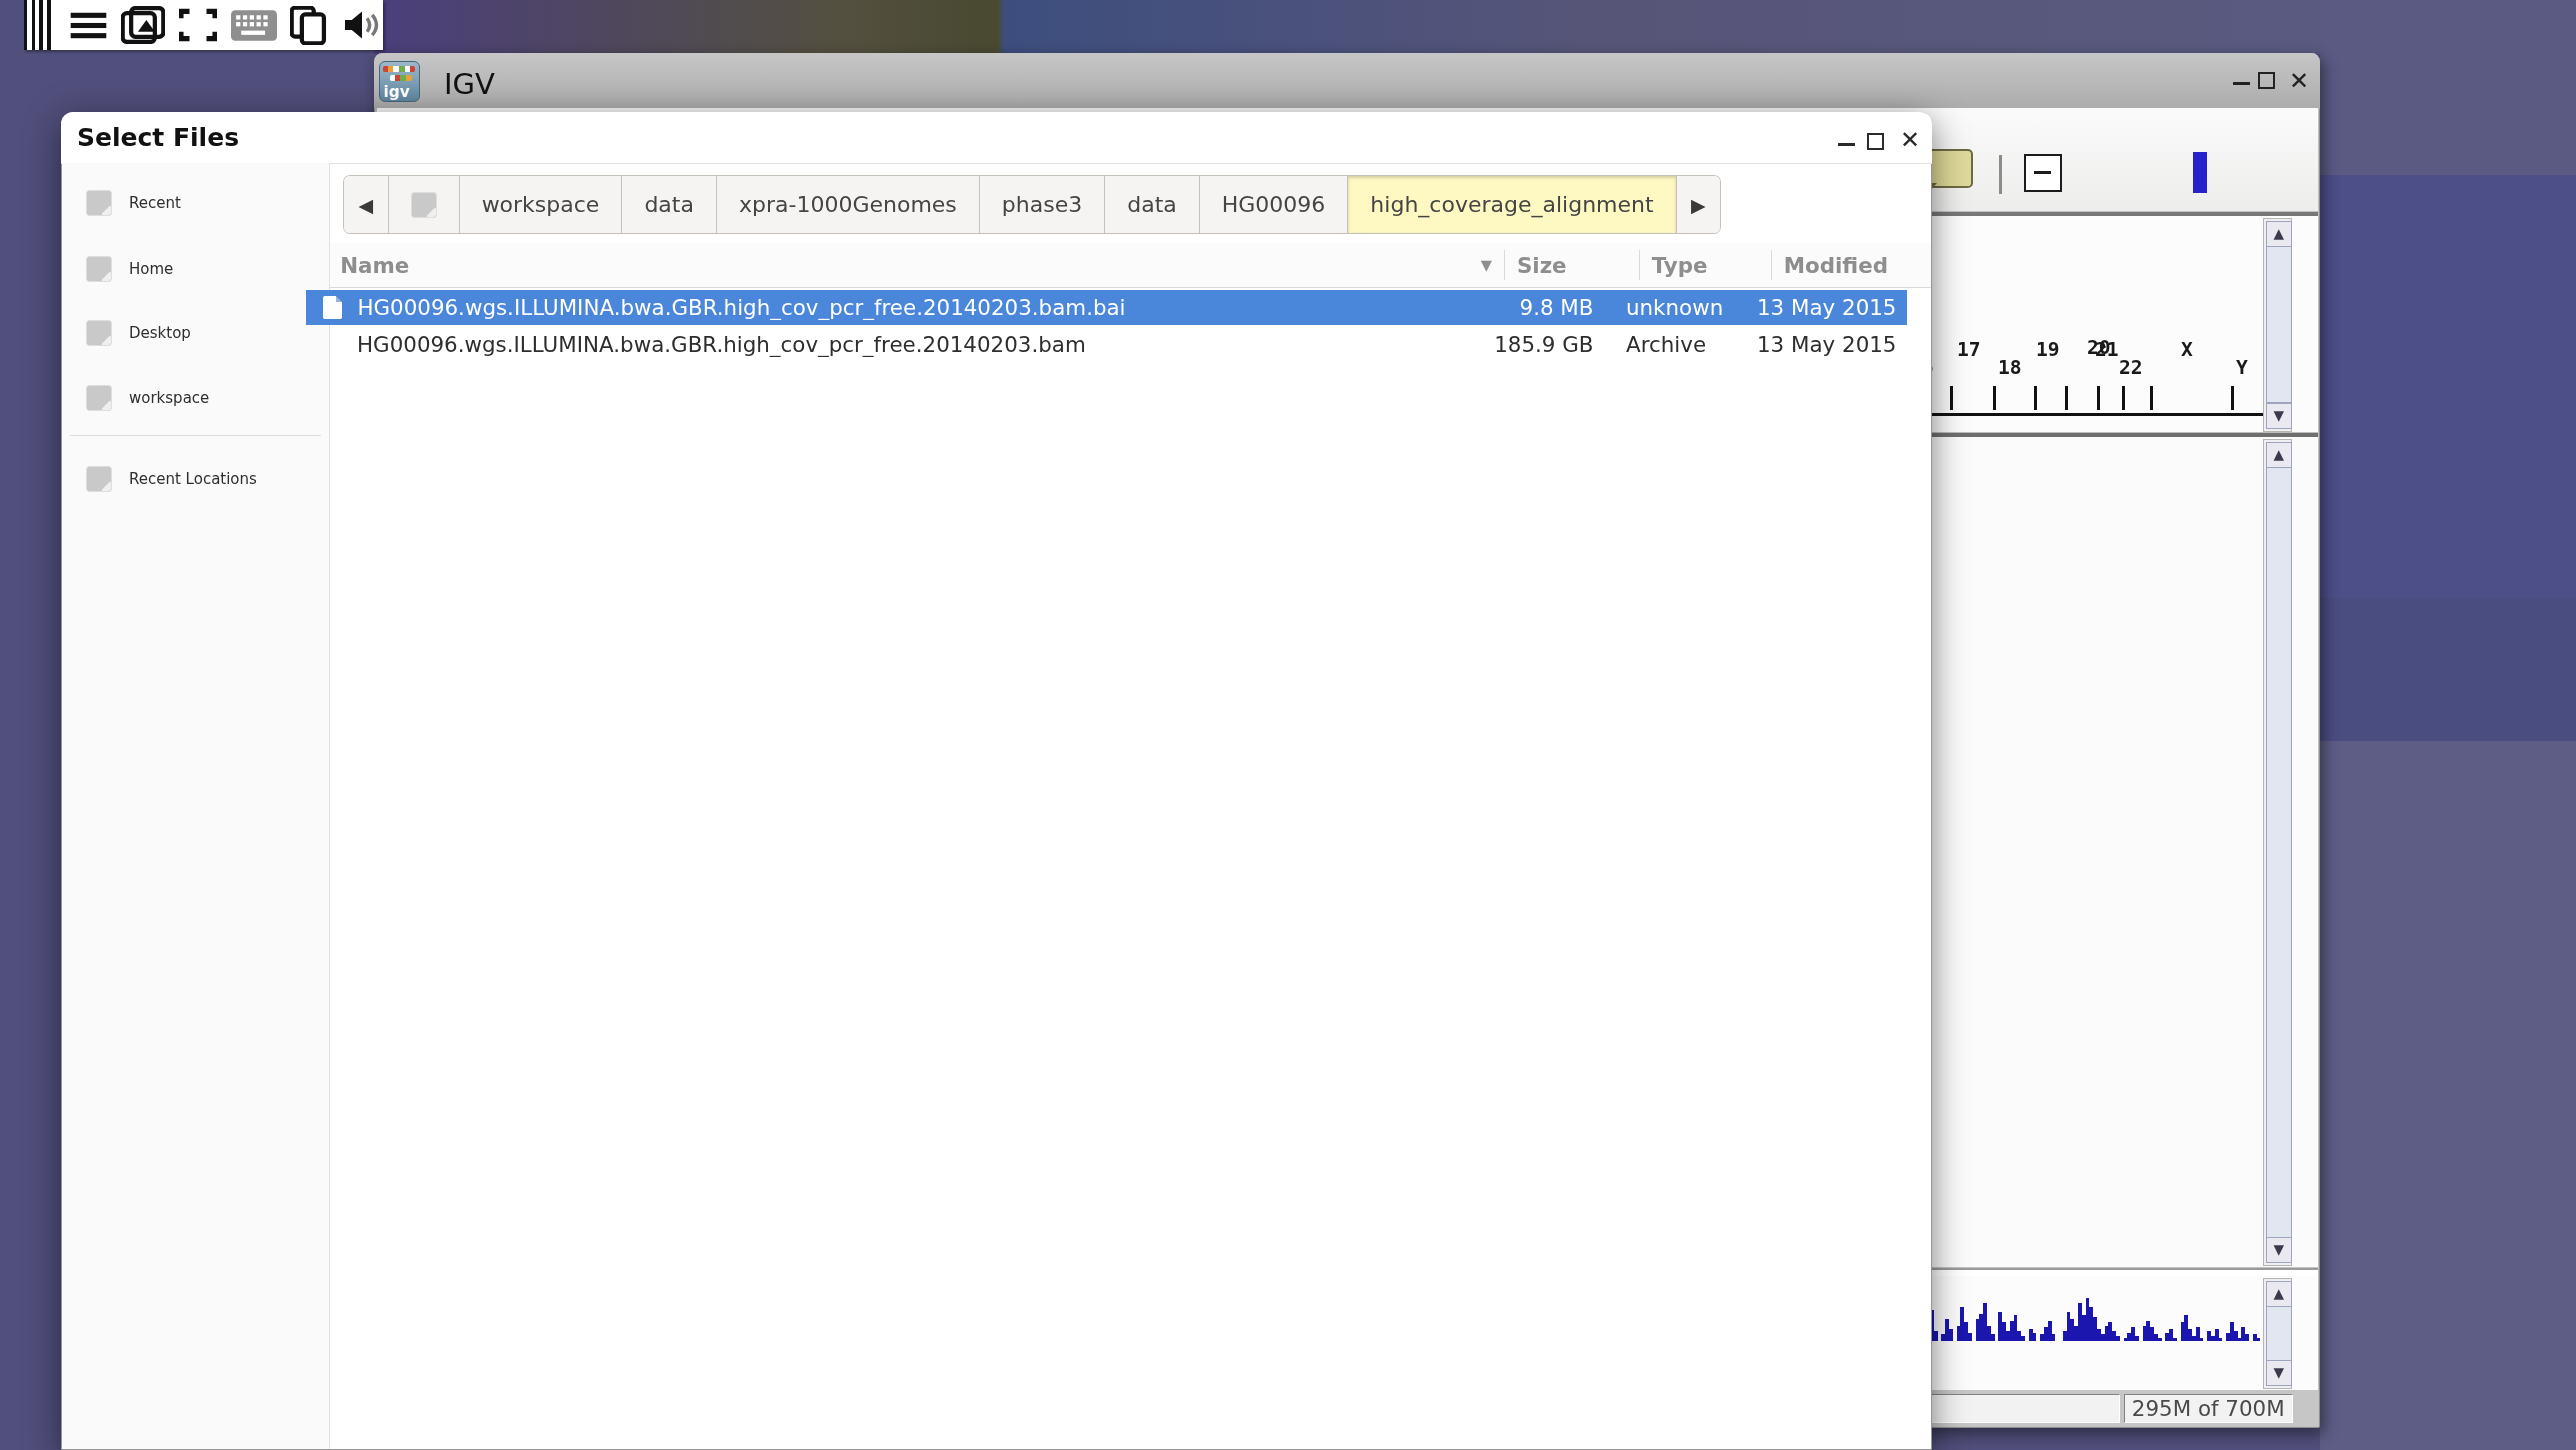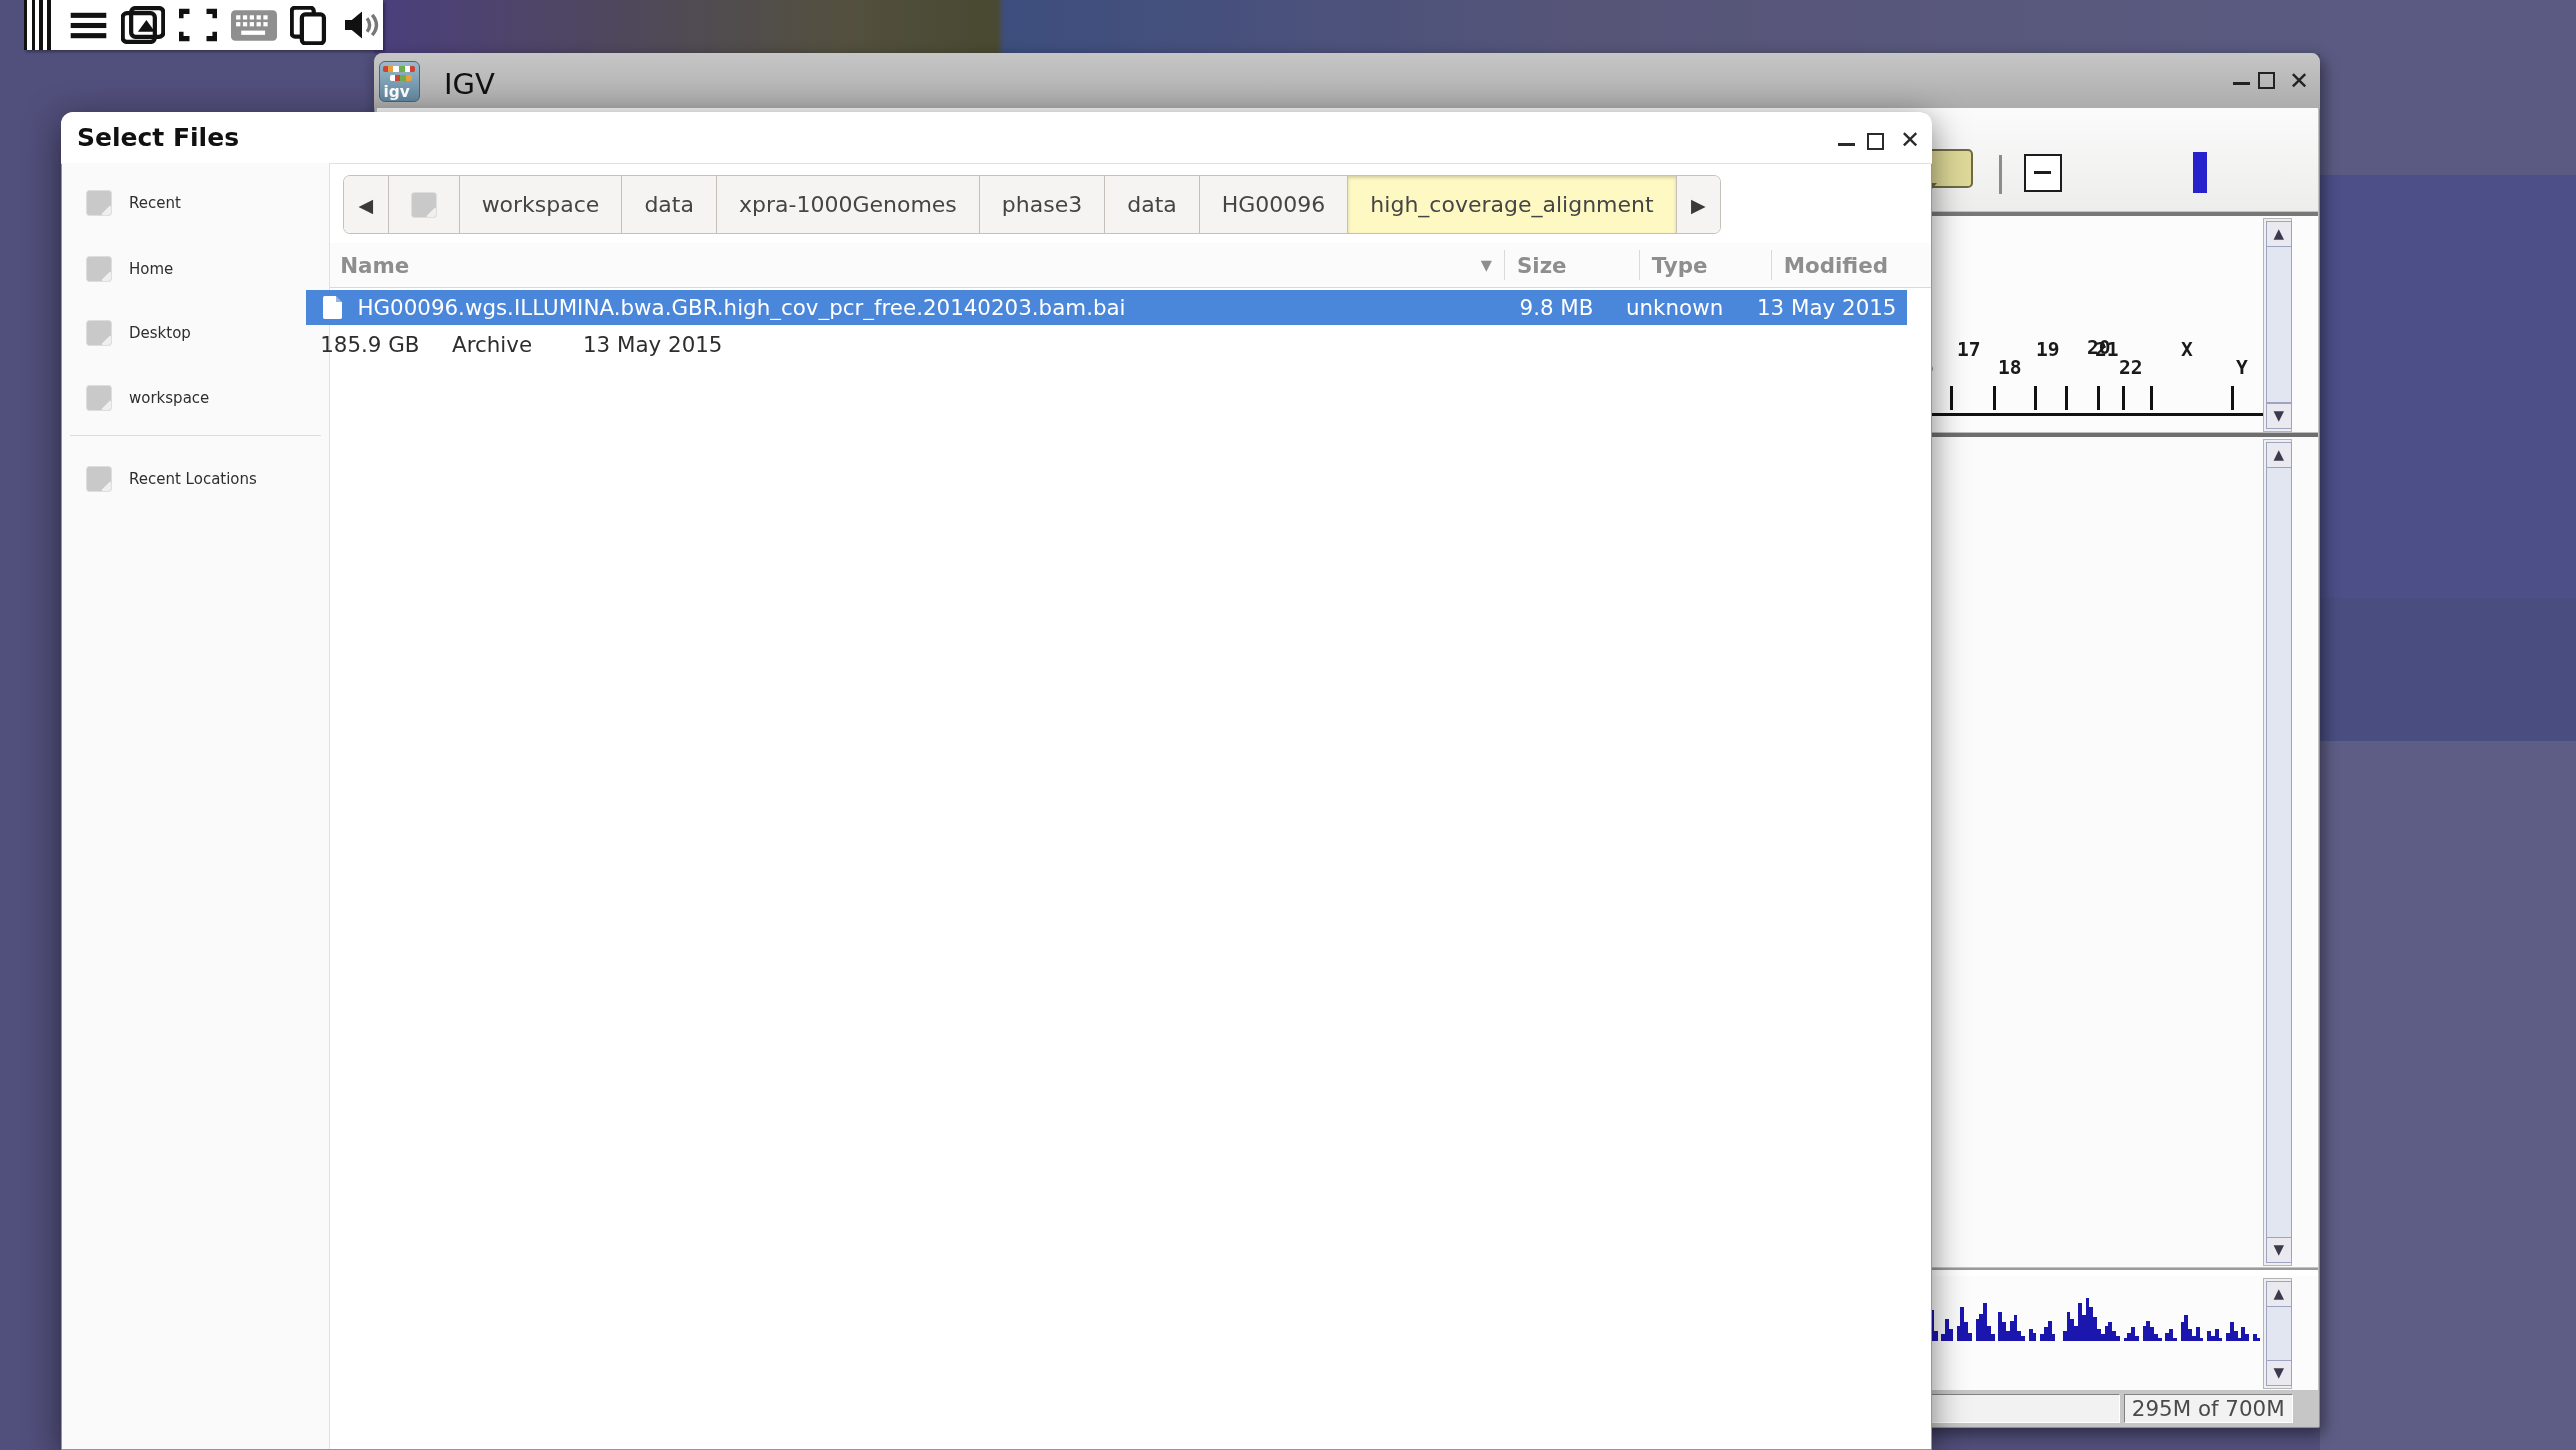--- a/index.html
+++ b/index.html
@@ -414,17 +414,20 @@
 <div class="frow sel" style="top:290px;">
   <div class="c-name">
       <div class="file-ic"></div>
       <span>HG00096.wgs.ILLUMINA.bwa.GBR.high_cov_pcr_free.20140203.bam.bai</span>
     </div>
   <div class="c-size">9.8 MB</div>
   <div class="c-type">unknown</div>
   <div class="c-mod">13 May 2015</div>
 </div>
 <div class="frow" style="top:327px;">
+  <div class="c-name">
+      <span class="noicon">HG00096.wgs.ILLUMINA.bwa.GBR.high_cov_pcr_free.20140203.bam</span>
+    </div>
   <div class="c-size">185.9 GB</div>
   <div class="c-type">Archive</div>
   <div class="c-mod">13 May 2015</div>
 </div>
 
 
 </body></html>

